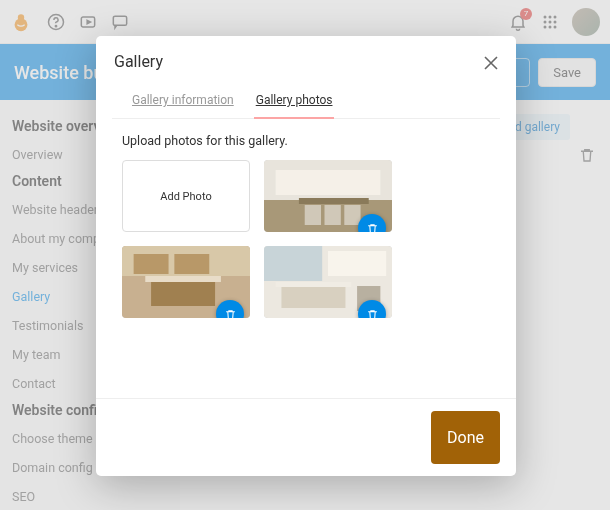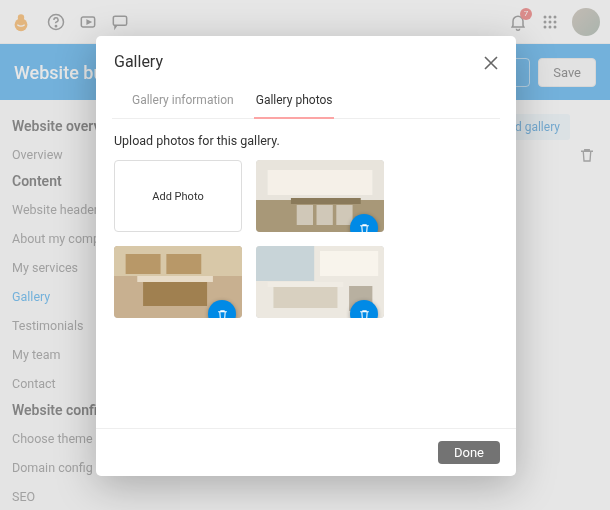--- a/index.html
+++ b/index.html
@@ -34,33 +34,33 @@
 
   
   .overlay { position: absolute; inset: 0; background: rgba(210,210,210,.55); }
 
   
   .modal { position: absolute; top: 36px; left: 96px; width: 420px; height: 440px; background: #fff; border-radius: 5px; box-shadow: 0 10px 40px rgba(0,0,0,.25); display: flex; flex-direction: column; }
   .modal-head { display: flex; align-items: center; padding: 16px 18px 12px; }
   .modal-title { font-size: 16px; color: #333; flex: 1; }
   .close-x { width: 14px; height: 14px; cursor: pointer; }
   .tabs { display: flex; padding: 0 18px; border-bottom: 1px solid #eee; margin: 0 16px; gap: 18px; }
-  .tab { font-size: 12px; color: #999; padding: 10px 2px; cursor: pointer; }
+  .tab { font-size: 12px; color: #999; padding: 10px 2px; cursor: pointer; text-decoration: underline; }
   .tab.active { color: #333; border-bottom: 2px solid #fca5a5; margin-bottom: -1px; }
-  .modal-body { padding: 14px 18px; flex: 1; }
+  .modal-body { padding: 14px 18px; flex: 1; margin-left: 8px; }
   .upload-hint { font-size: 12.5px; color: #333; margin-bottom: 12px; }
   .grid { display: flex; flex-wrap: wrap; gap: 14px; }
   .tile { width: 128px; height: 72px; border-radius: 4px; position: relative; }
   .add-tile { border: 1px solid #ddd; display: flex; align-items: center; justify-content: center; font-size: 11px; color: #333; cursor: pointer; }
   .photo { background: #ccc; cursor: default; overflow: hidden; }
   .photo svg { width: 100%; height: 100%; display: block; }
   .del-btn { position: absolute; bottom: -10px; right: 6px; width: 28px; height: 28px; border-radius: 50%; background: #008ae6; display: flex; align-items: center; justify-content: center; cursor: pointer; box-shadow: 0 1px 4px rgba(0,0,0,.3); }
   .del-btn svg { width: 13px; height: 13px; }
   .modal-foot { border-top: 1px solid #eee; padding: 12px 16px; display: flex; justify-content: flex-end; }
-  .done-btn { background: #737373; color: #fff; border: none; padding: 4px 16px; border-radius: 4px; font-size: 13px; cursor: pointer; }
+  .done-btn { background: #a16207; color: #fff; border: none; padding: 17px 16px; border-radius: 4px; font-size: 16px; cursor: pointer; }
 </style>
 </head>
 <body>
 
 <div class="app">
 
   <div class="topbar">
     <span class="logo">
       <svg viewBox="0 0 24 24">
           <circle cx="12" cy="15" r="7" fill="#f7931a"></circle>

